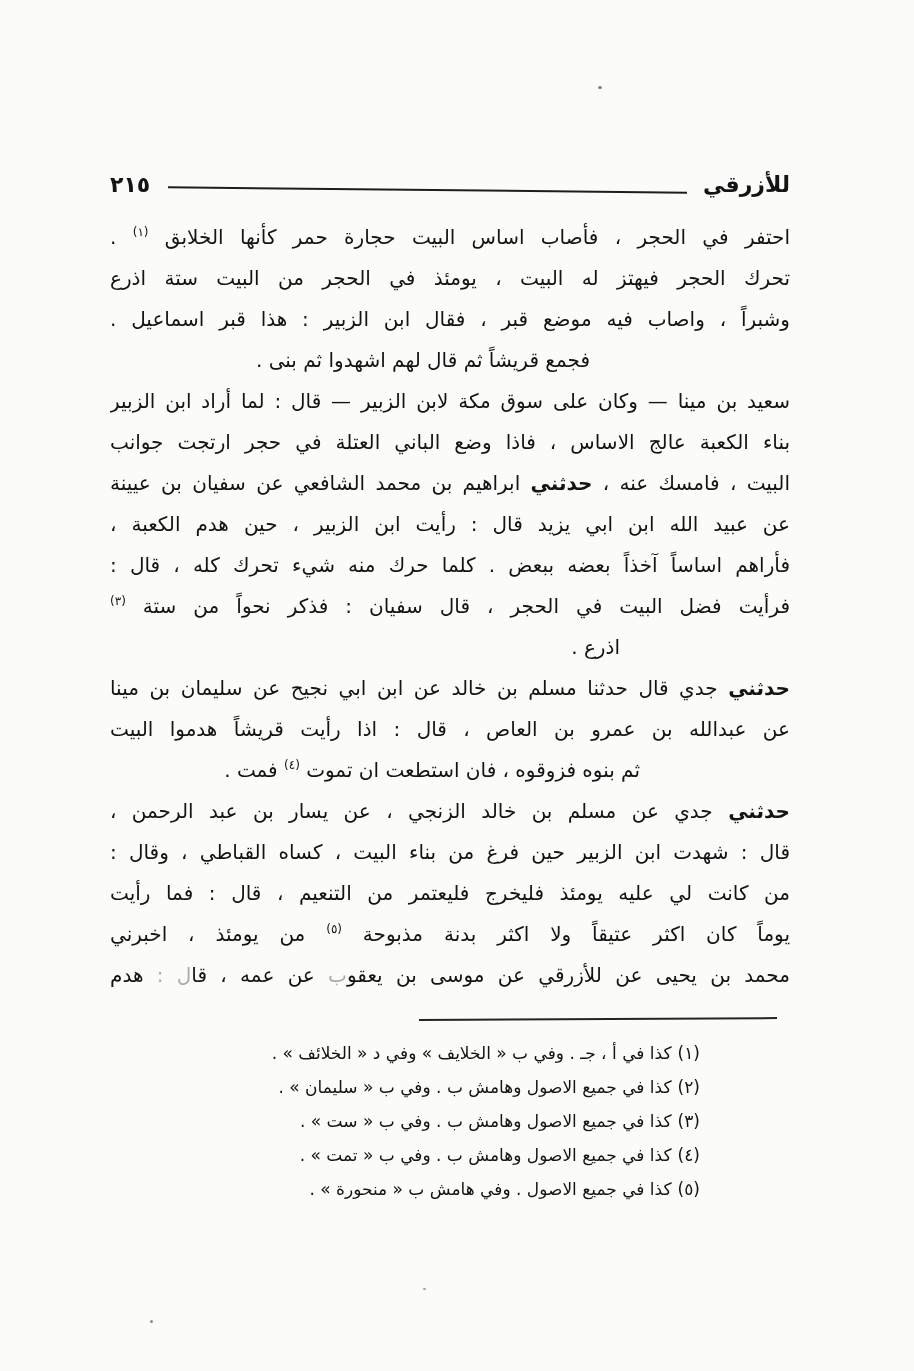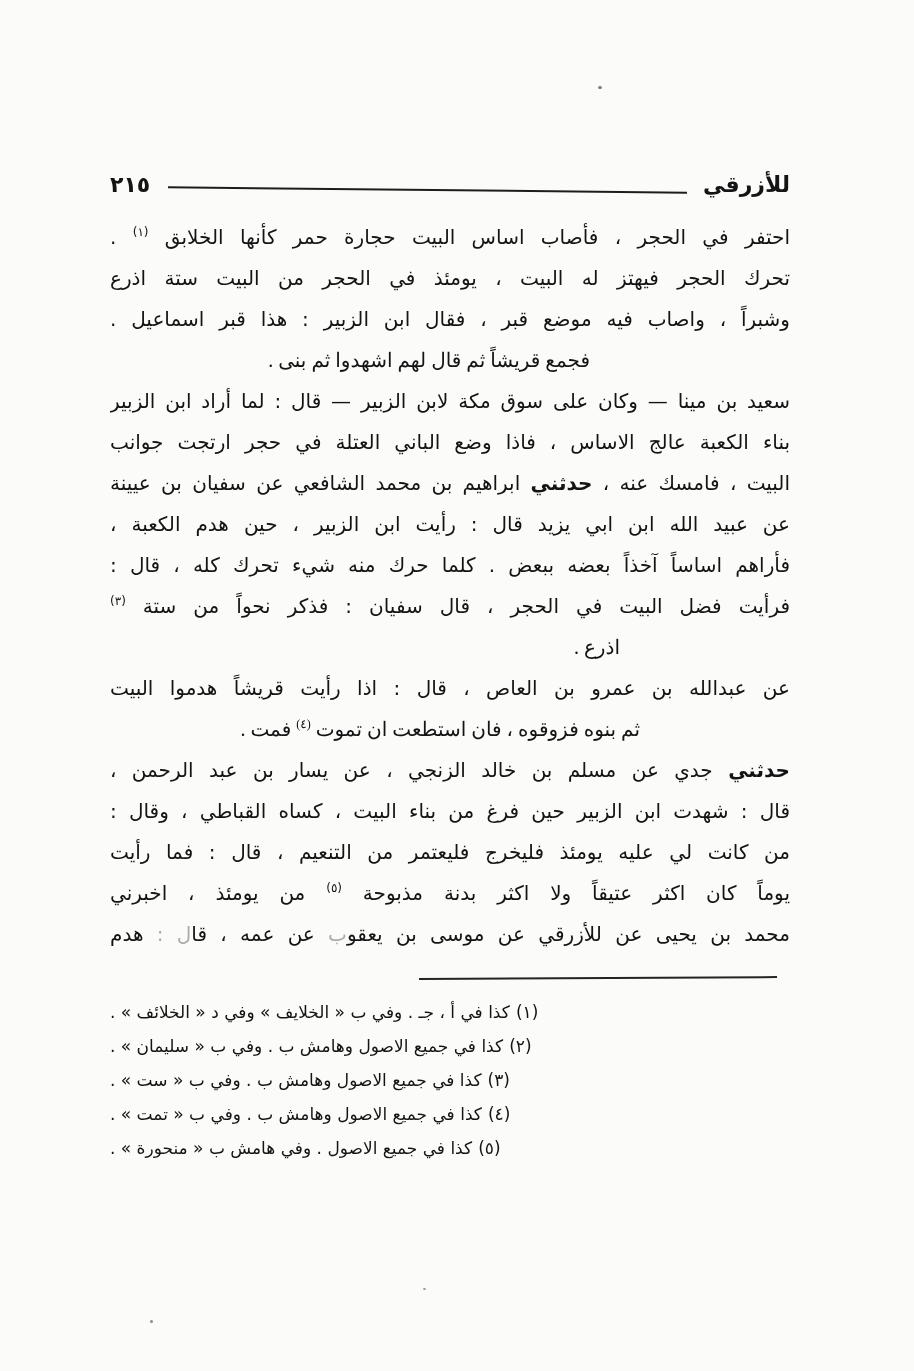--- a/index.html
+++ b/index.html
@@ -35,37 +35,37 @@
     padding:20px 124px 0 110px;
     font-size:20px;
   }
   .para{margin:0;}
   .line{
     height:41px;line-height:41px;
     text-align:justify;text-align-last:justify;
     overflow:hidden;
     white-space:normal;
   }
-  .line.short{text-align:left;text-align-last:right;font-family:Liberation Serif, serif;}
+  .line.short{text-align:left;text-align-last:right;}
   .line b{font-weight:bold;}
   sup.fnref{
     font-size:12px;line-height:0;vertical-align:super;
     letter-spacing:0;
   }
   .faded{opacity:.35;}
   
   .fnsep{
     width:358px;height:2px;background:#242424;
     margin:22px 137px 0 auto;
     transform:rotate(-0.3deg);
   }
   .fnotes{
     margin:16px 214px 0 110px;
     font-size:17px;
-    text-align:left;
+    text-align:right;
   }
   .fnote{
     height:34px;line-height:34px;
     white-space:nowrap;overflow:hidden;
   }
   .fnote .mk{margin-left:6px;}
   
   .speck{position:absolute;border-radius:50%;}
   .sp1{left:598px;top:86px;width:4px;height:3px;background:#7d7d7d;}
   .sp2{left:150px;top:1320px;width:3px;height:3px;background:#8a8a8a;}
@@ -92,20 +92,21 @@
       <div class="para">
         <div class="line"><span>سعيد بن مينا — وكان على سوق مكة لابن الزبير — قال : لما أراد ابن الزبير</span></div>
         <div class="line"><span>بناء الكعبة عالج الاساس ، فاذا وضع الباني العتلة في حجر ارتجت جوانب</span></div>
         <div class="line"><span>البيت ، فامسك عنه ، </span><b>حدثني</b><span> ابراهيم بن محمد الشافعي عن سفيان بن عيينة</span></div>
         <div class="line"><span>عن عبيد الله ابن ابي يزيد قال : رأيت ابن الزبير ، حين هدم الكعبة ،</span></div>
         <div class="line"><span>فأراهم اساساً آخذاً بعضه ببعض . كلما حرك منه شيء تحرك كله ، قال :</span></div>
         <div class="line"><span>فرأيت فضل البيت في الحجر ، قال سفيان : فذكر نحواً من ستة </span><sup class="fnref">(٣)</sup></div>
         <div class="line short" style="margin-right: 170px;"><span>اذرع .</span></div>
       </div>
       <div class="para">
+        <div class="line"><b>حدثني</b><span> جدي قال حدثنا مسلم بن خالد عن ابن ابي نجيح عن سليمان بن مينا</span></div>
         <div class="line"><span>عن عبدالله بن عمرو بن العاص ، قال : اذا رأيت قريشاً هدموا البيت</span></div>
         <div class="line short" style="margin-right: 150px;"><span>ثم بنوه فزوقوه ، فان استطعت ان تموت </span><sup class="fnref">(٤)</sup><span> فمت .</span></div>
       </div>
       <div class="para">
         <div class="line"><b>حدثني</b><span> جدي عن مسلم بن خالد الزنجي ، عن يسار بن عبد الرحمن ،</span></div>
         <div class="line"><span>قال : شهدت ابن الزبير حين فرغ من بناء البيت ، كساه القباطي ، وقال :</span></div>
         <div class="line"><span>من كانت لي عليه يومئذ فليخرج فليعتمر من التنعيم ، قال : فما رأيت</span></div>
         <div class="line"><span>يوماً كان اكثر عتيقاً ولا اكثر بدنة مذبوحة </span><sup class="fnref">(٥)</sup><span> من يومئذ ، اخبرني</span></div>
         <div class="line"><span>محمد بن يحيى عن للأزرقي عن موسى بن يعقو</span><span class="faded">ب</span><span> عن عمه ، قا</span><span class="faded">ل :</span><span> هدم</span></div>
       </div>

